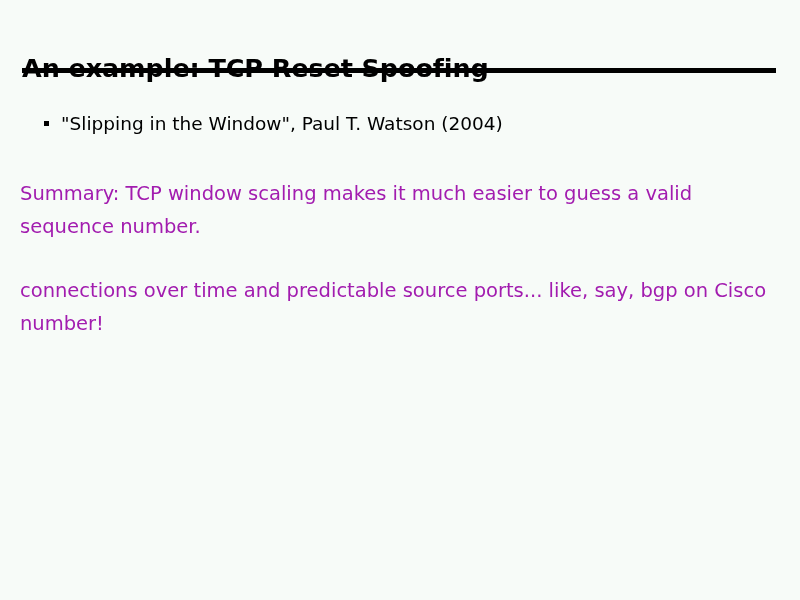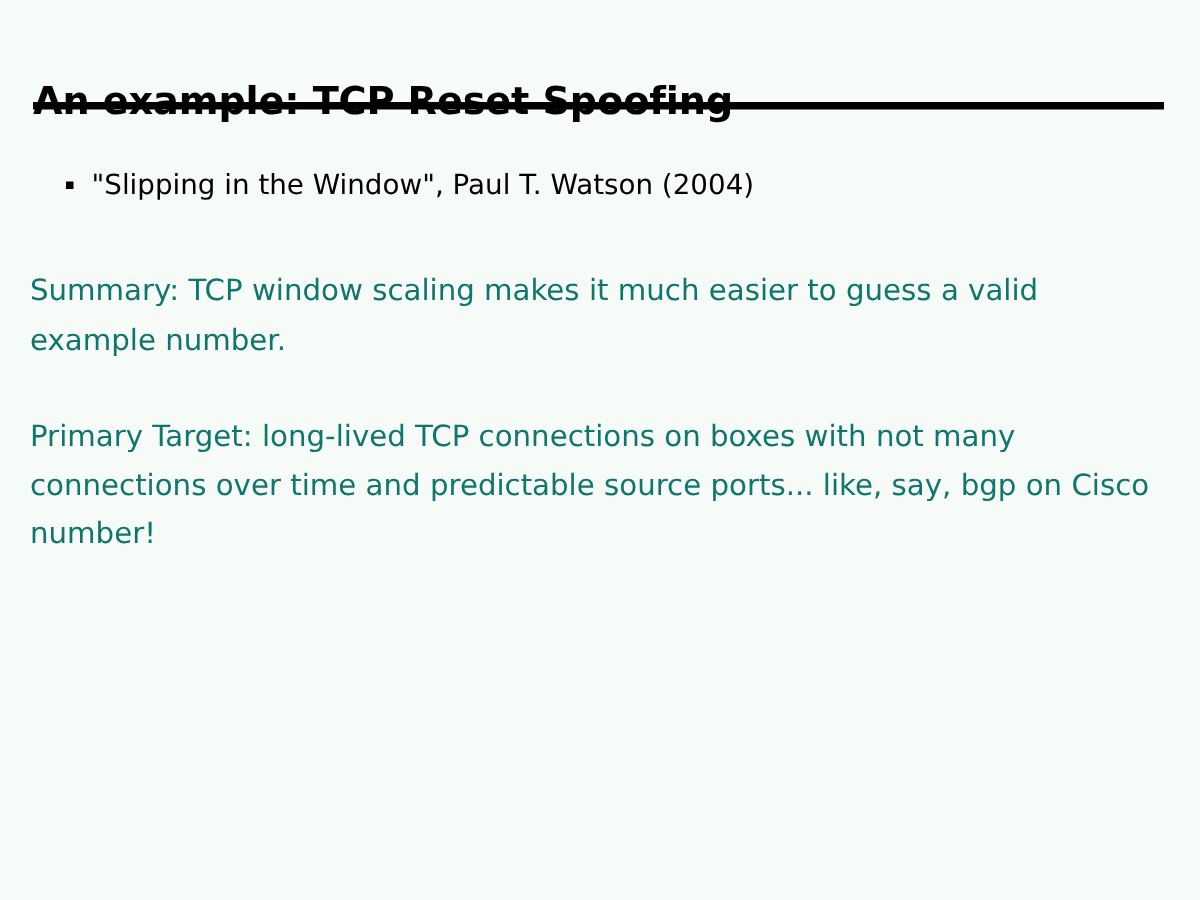--- a/index.html
+++ b/index.html
@@ -88,21 +88,21 @@
     top: 178px;
   }
 
   .para-target {
     top: 275px;
   }
 
   .para-line {
     font-size: 19.5px;
     line-height: 32.5px;
-    color: #0f766e;
+    color: #a21caf;
     white-space: nowrap;
   }
 </style>
 </head>
 <body>
 
 <div class="slide">
 
   <h1 class="title">An example: TCP Reset Spoofing</h1>
 
@@ -110,22 +110,21 @@
 
   <div class="bullet-list">
     <div class="bullet-row">
       <span class="bullet-marker"></span>
       <span class="bullet-text">"Slipping in the Window", Paul T. Watson (2004)</span>
     </div>
   </div>
 
   <div class="body-block para-summary">
     <div class="para-line">Summary: TCP window scaling makes it much easier to guess a valid</div>
-    <div class="para-line">example number.</div>
+    <div class="para-line">sequence number.</div>
   </div>
 
   <div class="body-block para-target">
-    <div class="para-line">Primary Target: long-lived TCP connections on boxes with not many</div>
     <div class="para-line">connections over time and predictable source ports... like, say, bgp on Cisco</div>
     <div class="para-line">number!</div>
   </div>
 
 </div>
 
 </body></html>

